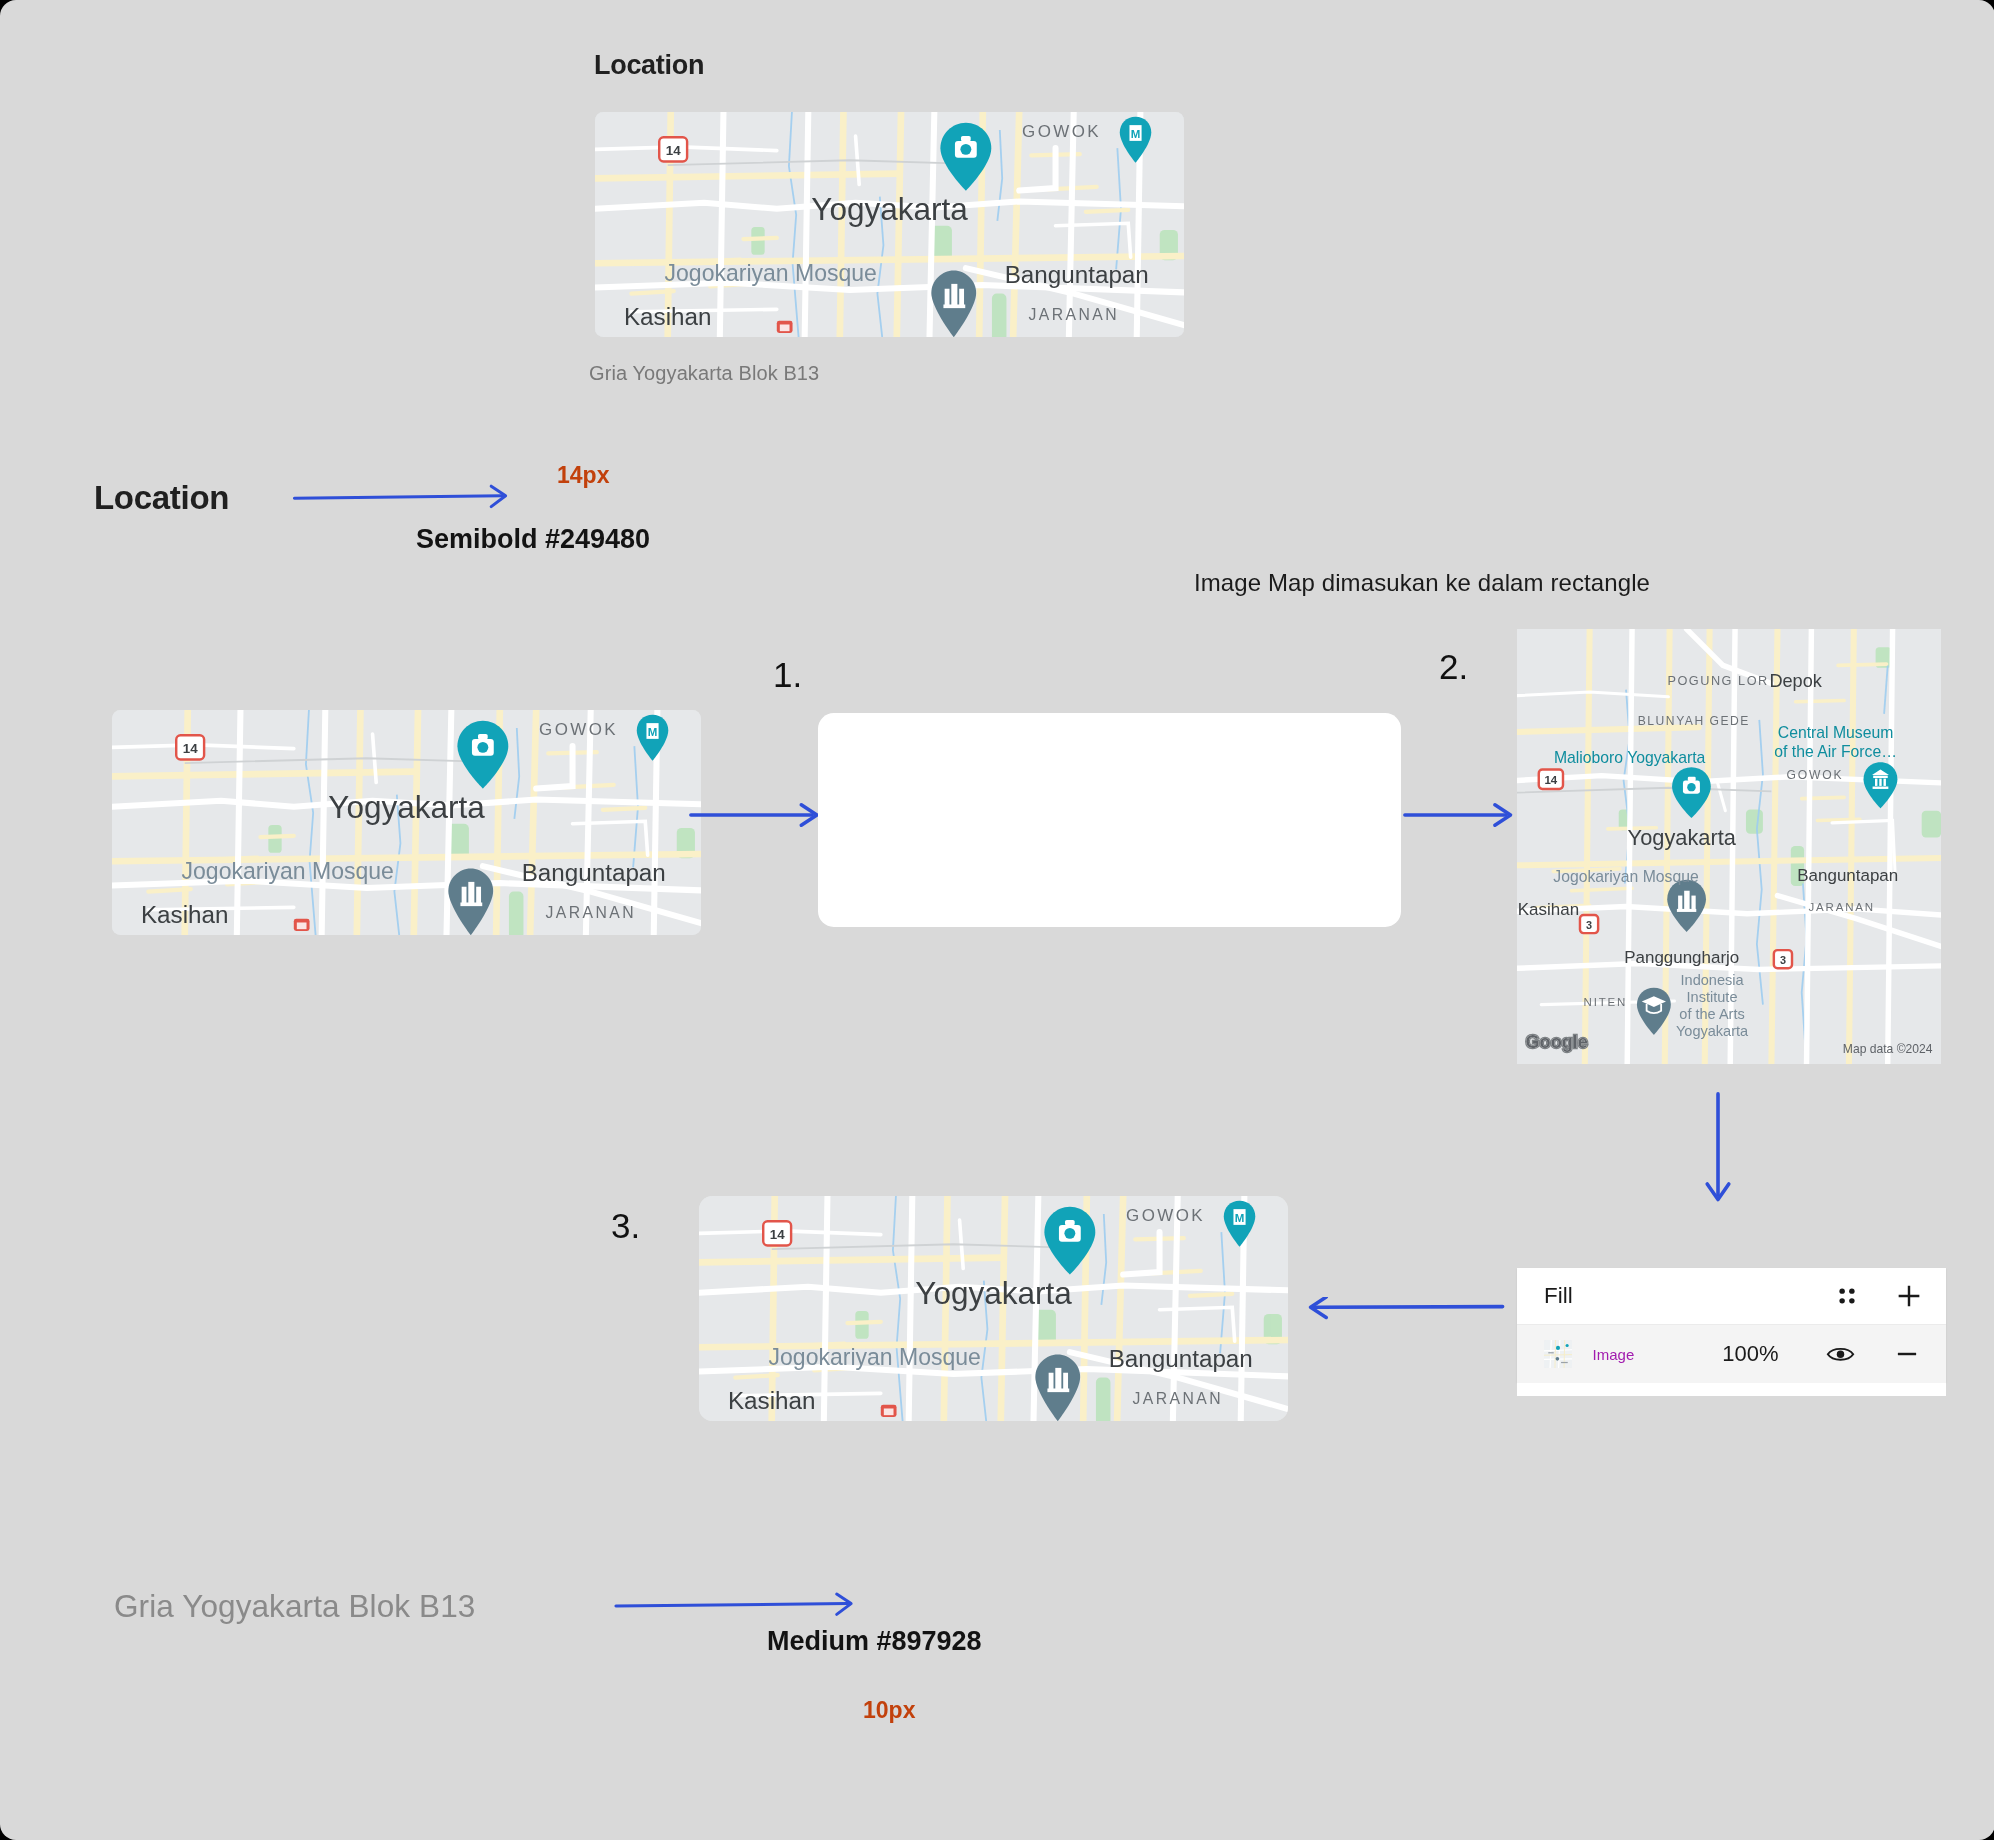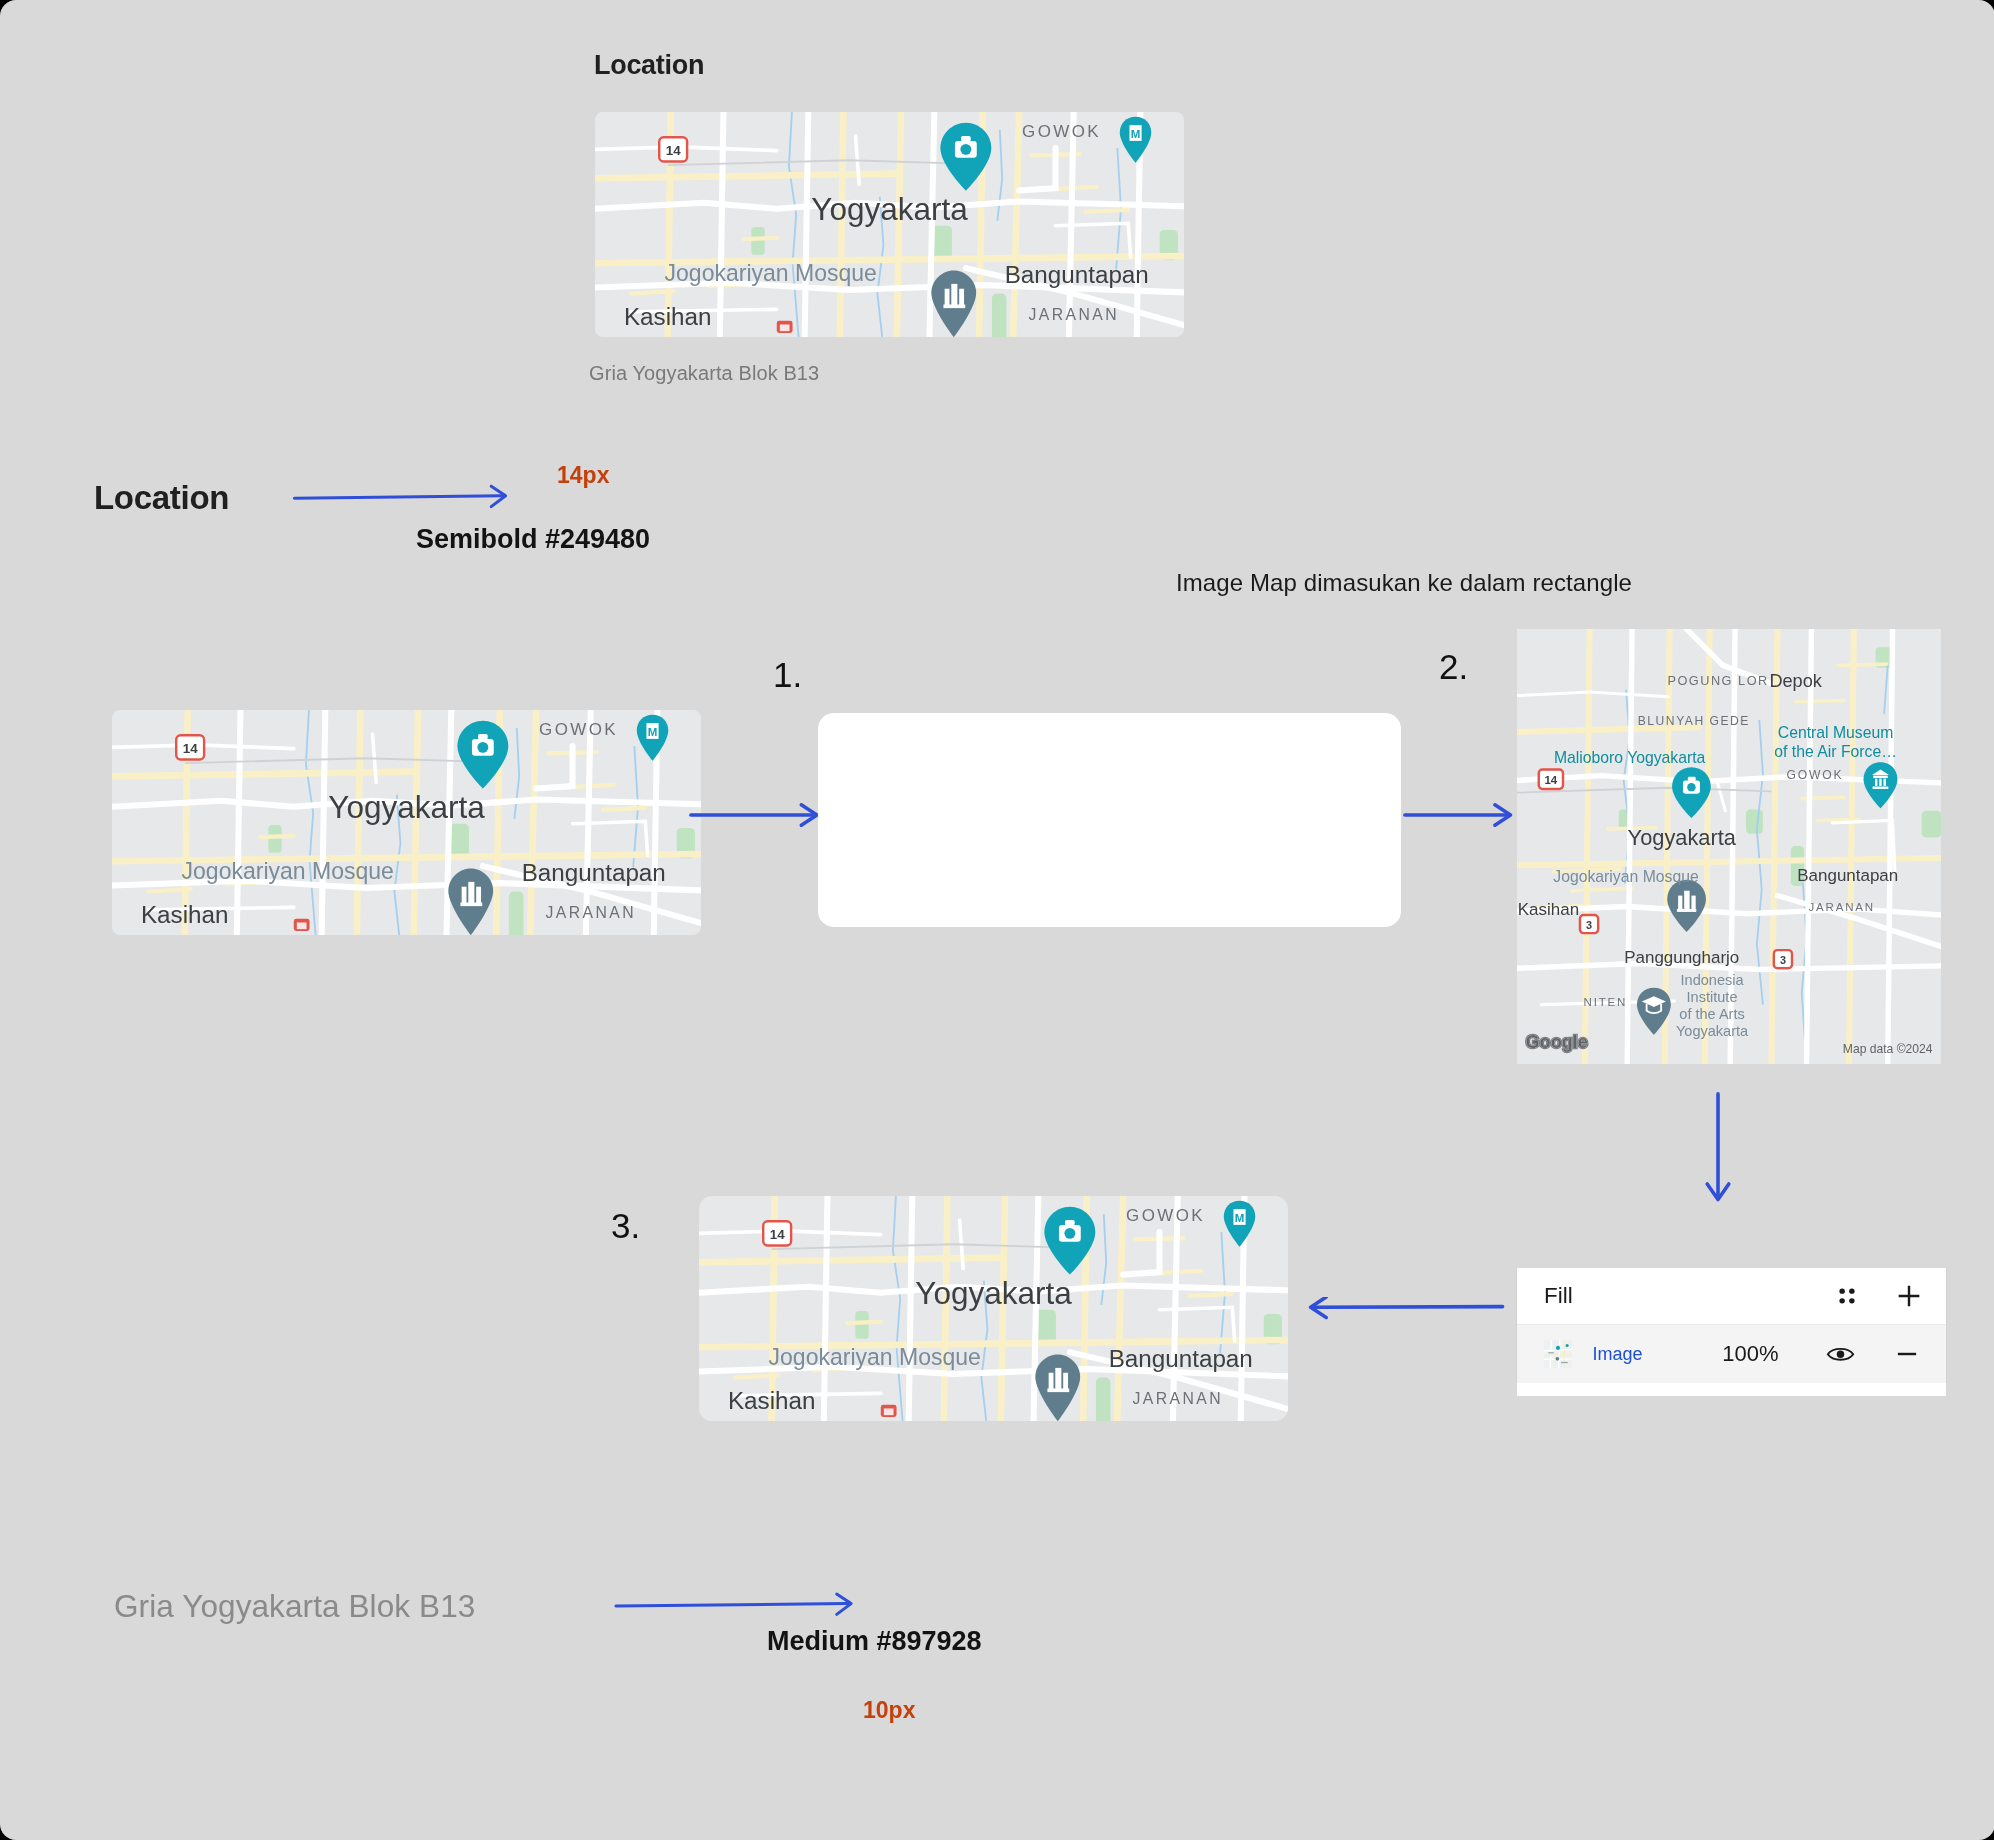--- a/index.html
+++ b/index.html
@@ -67,20 +67,21 @@
     font-weight: 700;
     color: #131313;
     white-space: nowrap;
   }
   .note-text {
     font-size: 24px;
     font-weight: 400;
     color: #1b1b1b;
     letter-spacing: 0.1px;
     white-space: nowrap;
+    margin-left: 18px;
   }
   .step-num {
     font-size: 35px;
     font-weight: 400;
     color: #111;
     white-space: nowrap;
   }
 
   
   .arrow { position: absolute; }
@@ -130,23 +131,23 @@
   }
   .fill-thumb {
     width: 28px;
     height: 28px;
     border-radius: 1.8px;
     overflow: hidden;
     flex: 0 0 auto;
     background: #e6e8ea;
   }
   .fill-name {
-    font-size: 18px;
+    font-size: 15px;
     font-weight: 400;
-    color: #1d4ed8;
+    color: #a21caf;
     margin-left: 20.6px;
     width: 152px;
   }
   .fill-opacity {
     font-size: 22px;
     font-weight: 400;
     color: #1a1a1a;
     width: 121px;
   }
   .fill-icons {

